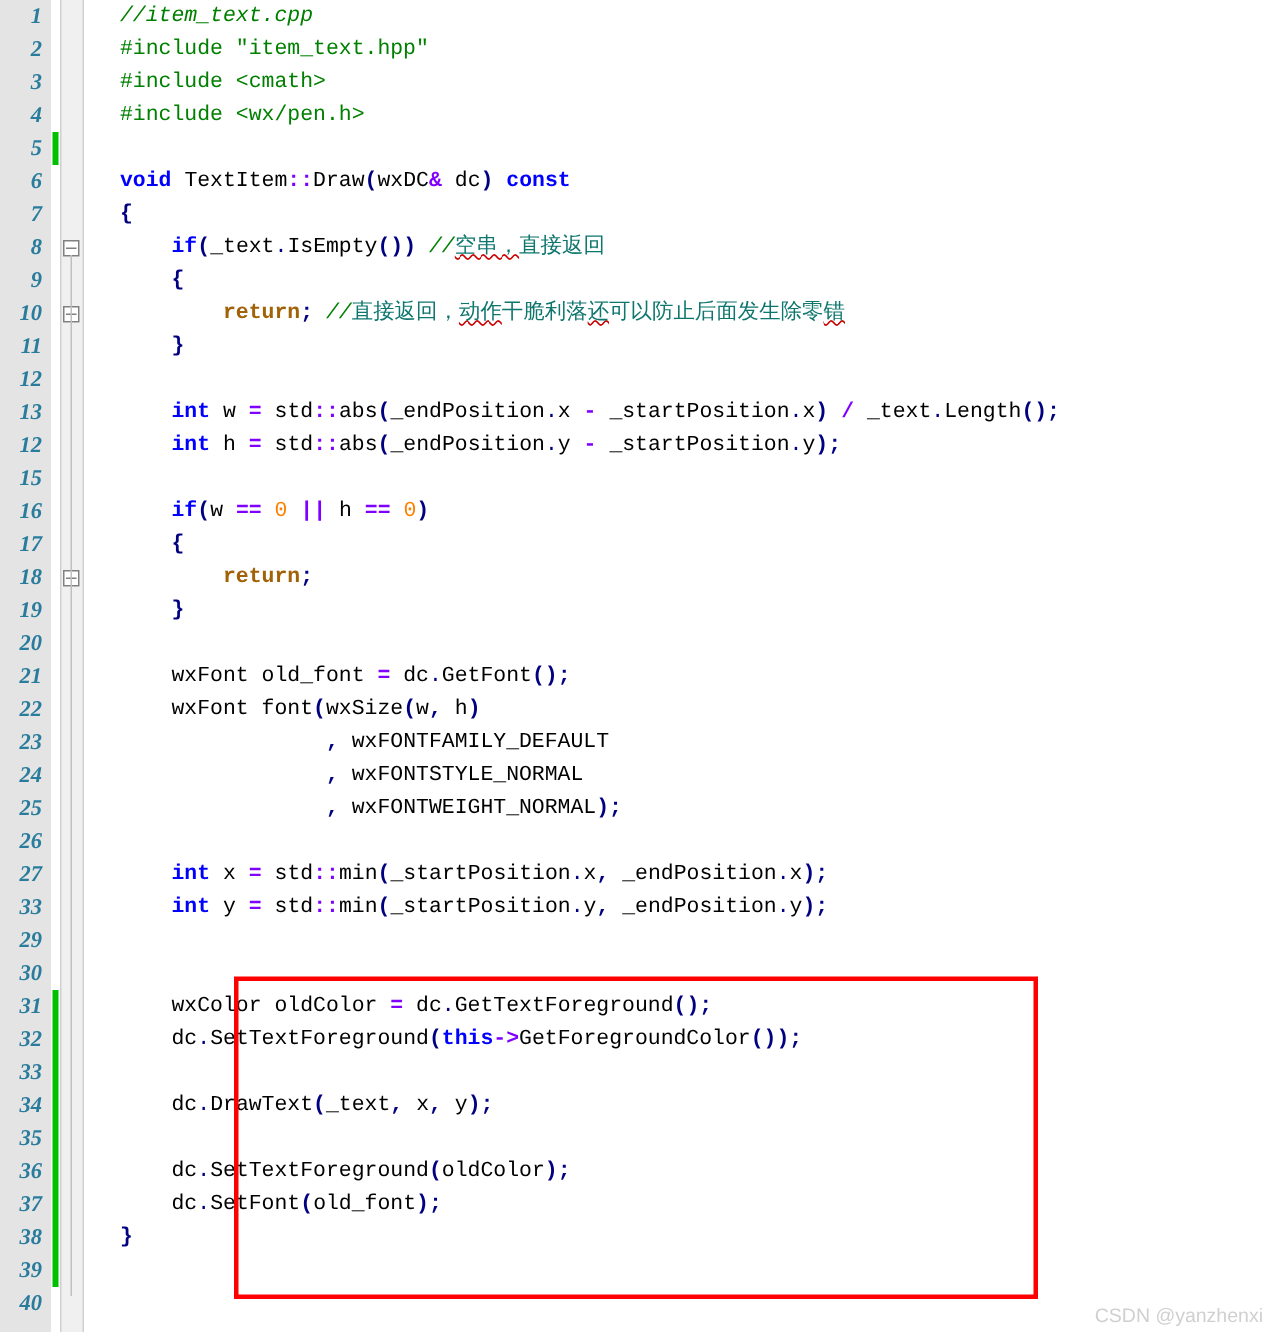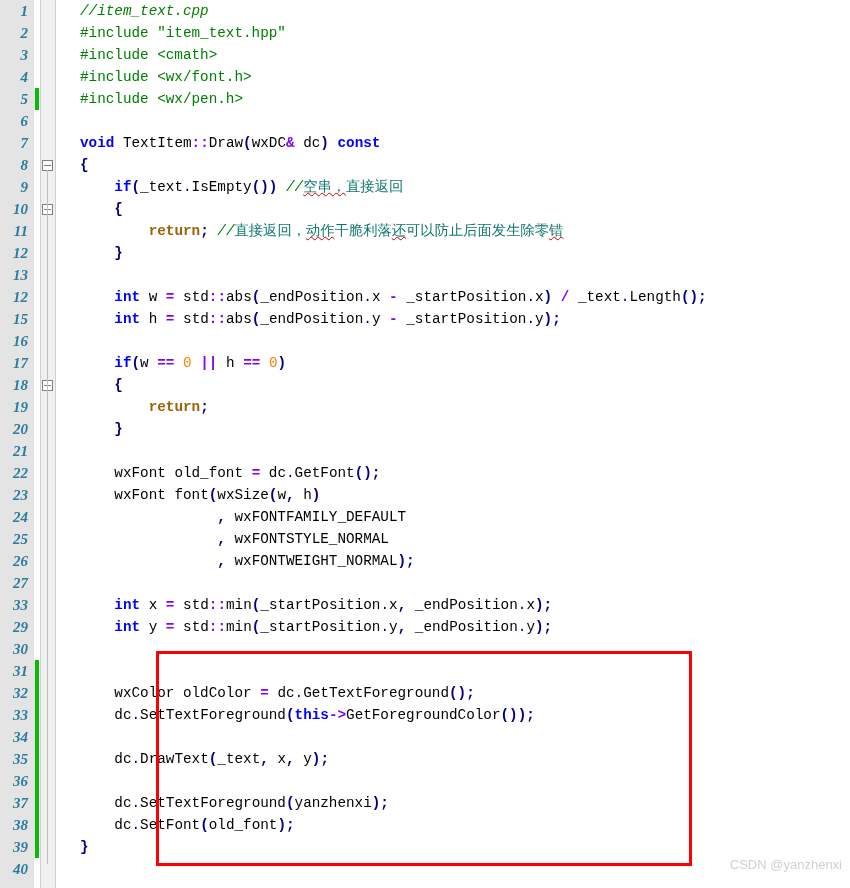--- a/index.html
+++ b/index.html
@@ -109,21 +109,21 @@
     top: 651px;
     width: 530px;
     height: 209px;
     border: 3px solid #ff0000;
     pointer-events: none;
     z-index: 5;
   }
   .watermark {
     position: absolute;
     right: 8px;
-    bottom: 16px;
+    bottom: 4px;
     color: #d0d0d0;
     font-family: Arial, sans-serif;
     font-size: 13px;
     pointer-events: none;
   }
 </style>
 </head>
 <body>
 
 <div class="editor">
@@ -184,21 +184,20 @@
   <div class="fold-margin" id="fold-margin">
       <div class="fold-box" style="top: 160px;"></div>
       <div class="fold-box" style="top: 204px;"></div>
       <div class="fold-box" style="top: 380px;"></div>
       <div class="fold-vline" style="top: 170px; height: 694px;"></div>
     </div>
   <div class="code-area" id="code-area">
     <div class="code-line"><span class="c-comment">//item_text.cpp</span></div>
       <div class="code-line"><span class="c-preproc">#include "item_text.hpp"</span></div>
       <div class="code-line"><span class="c-preproc">#include &lt;cmath&gt;</span></div>
-      <div class="code-line"><span class="c-preproc">#include &lt;wx/font.h&gt;</span></div>
       <div class="code-line"><span class="c-preproc">#include &lt;wx/pen.h&gt;</span></div>
       <div class="code-line"></div>
       <div class="code-line"><span class="c-keyword">void</span> <span class="c-ident">TextItem</span><span class="c-op">::</span><span class="c-func">Draw</span><span class="c-op2">(</span><span class="c-ident">wxDC</span><span class="c-op">&amp;</span> <span class="c-ident">dc</span><span class="c-op2">)</span> <span class="c-keyword">const</span></div>
       <div class="code-line"><span class="c-brace">{</span></div>
       <div class="code-line">    <span class="c-keyword">if</span><span class="c-op2">(</span><span class="c-ident">_text</span><span class="c-dot">.</span><span class="c-func">IsEmpty</span><span class="c-op2">())</span> <span class="c-comment">//</span><span class="c-comment-cn c-wavy">空串，</span><span class="c-comment-cn">直接返回</span></div>
       <div class="code-line">    <span class="c-brace">{</span></div>
       <div class="code-line">        <span class="c-keyword2">return</span><span class="c-op2">;</span> <span class="c-comment">//</span><span class="c-comment-cn">直接返回，<span class="c-wavy">动作</span>干脆利落<span class="c-wavy">还</span>可以防止后面发生除零<span class="c-wavy">错</span></span></div>
       <div class="code-line">    <span class="c-brace">}</span></div>
       <div class="code-line"></div>
       <div class="code-line">    <span class="c-keyword">int</span> <span class="c-ident">w</span> <span class="c-op">=</span> <span class="c-ident">std</span><span class="c-op">::</span><span class="c-func">abs</span><span class="c-op2">(</span><span class="c-ident">_endPosition</span><span class="c-dot">.</span><span class="c-ident">x</span> <span class="c-op">-</span> <span class="c-ident">_startPosition</span><span class="c-dot">.</span><span class="c-ident">x</span><span class="c-op2">)</span> <span class="c-op">/</span> <span class="c-ident">_text</span><span class="c-dot">.</span><span class="c-func">Length</span><span class="c-op2">();</span></div>
@@ -217,19 +216,19 @@
       <div class="code-line"></div>
       <div class="code-line">    <span class="c-keyword">int</span> <span class="c-ident">x</span> <span class="c-op">=</span> <span class="c-ident">std</span><span class="c-op">::</span><span class="c-func">min</span><span class="c-op2">(</span><span class="c-ident">_startPosition</span><span class="c-dot">.</span><span class="c-ident">x</span><span class="c-op2">,</span> <span class="c-ident">_endPosition</span><span class="c-dot">.</span><span class="c-ident">x</span><span class="c-op2">);</span></div>
       <div class="code-line">    <span class="c-keyword">int</span> <span class="c-ident">y</span> <span class="c-op">=</span> <span class="c-ident">std</span><span class="c-op">::</span><span class="c-func">min</span><span class="c-op2">(</span><span class="c-ident">_startPosition</span><span class="c-dot">.</span><span class="c-ident">y</span><span class="c-op2">,</span> <span class="c-ident">_endPosition</span><span class="c-dot">.</span><span class="c-ident">y</span><span class="c-op2">);</span></div>
       <div class="code-line"></div>
       <div class="code-line"></div>
       <div class="code-line">    <span class="c-ident">wxColor oldColor</span> <span class="c-op">=</span> <span class="c-ident">dc</span><span class="c-dot">.</span><span class="c-func">GetTextForeground</span><span class="c-op2">();</span></div>
       <div class="code-line">    <span class="c-ident">dc</span><span class="c-dot">.</span><span class="c-func">SetTextForeground</span><span class="c-op2">(</span><span class="c-keyword">this</span><span class="c-op">-&gt;</span><span class="c-func">GetForegroundColor</span><span class="c-op2">());</span></div>
       <div class="code-line"></div>
       <div class="code-line">    <span class="c-ident">dc</span><span class="c-dot">.</span><span class="c-func">DrawText</span><span class="c-op2">(</span><span class="c-ident">_text</span><span class="c-op2">,</span> <span class="c-ident">x</span><span class="c-op2">,</span> <span class="c-ident">y</span><span class="c-op2">);</span></div>
       <div class="code-line"></div>
-      <div class="code-line">    <span class="c-ident">dc</span><span class="c-dot">.</span><span class="c-func">SetTextForeground</span><span class="c-op2">(</span><span class="c-ident">yanzhenxi</span><span class="c-op2">);</span></div>
+      <div class="code-line">    <span class="c-ident">dc</span><span class="c-dot">.</span><span class="c-func">SetTextForeground</span><span class="c-op2">(</span><span class="c-ident">oldColor</span><span class="c-op2">);</span></div>
       <div class="code-line">    <span class="c-ident">dc</span><span class="c-dot">.</span><span class="c-func">SetFont</span><span class="c-op2">(</span><span class="c-ident">old_font</span><span class="c-op2">);</span></div>
       <div class="code-line"><span class="c-brace">}</span></div>
       <div class="red-box"></div>
   </div>
 </div>
 <div class="watermark">CSDN @yanzhenxi</div>
 
 </body></html>

